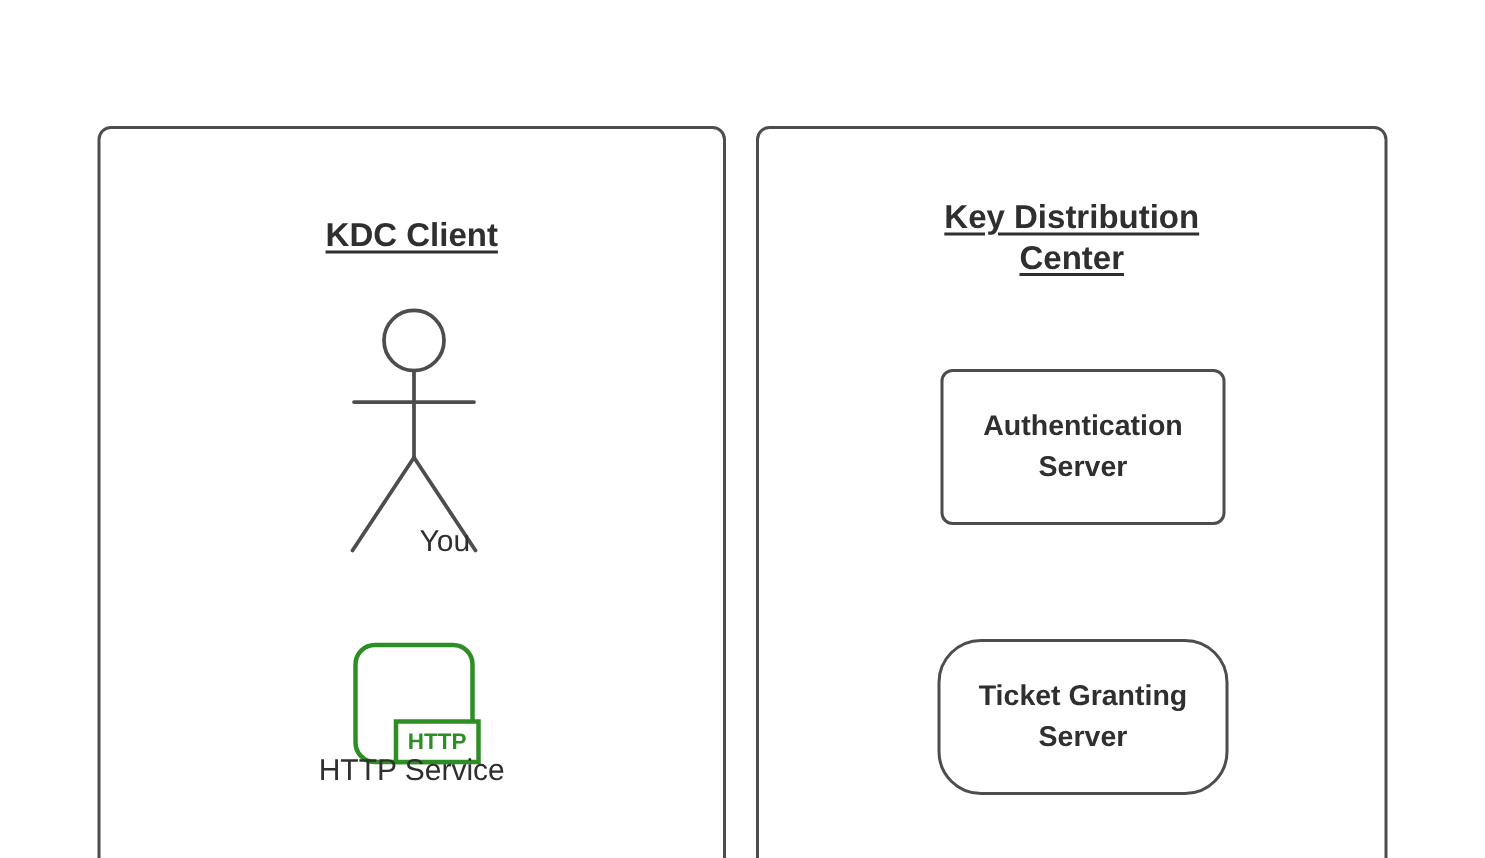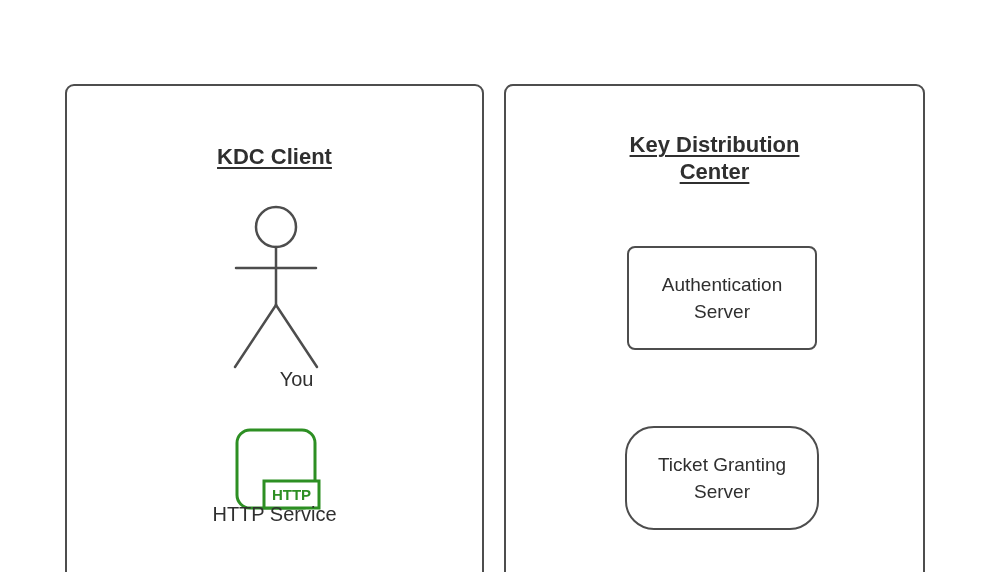--- a/index.html
+++ b/index.html
@@ -54,37 +54,38 @@
 
   .shape-label {
     position: absolute;
     left: 0; right: 0;
     text-align: center;
     font-size: 20px;
     line-height: 22px;
     color: var(--text);
   }
   .actor-svg   { position: absolute; left: 150px; top: 117px; }
-  .you-label   { top: 282px; padding-left: 44px; }
+  .you-label   { top: 264px; padding-left: 44px; }
   .http-svg    { position: absolute; left: 168px; top: 342px; }
   .http-label  { top: 417px; }
 
   .node-box {
     position: absolute;
     border: 2px solid var(--shape-stroke);
     border-radius: 8px;
     background: var(--background);
     display: flex;
     align-items: center;
     justify-content: center;
     text-align: center;
     font-size: 19px;
     line-height: 27px;
     color: var(--text);
     padding: 0 25px;
+    font-weight: bold;
   }
   .node-auth { left: 121px; top: 160px; width: 190px; height: 104px; }
   .node-tgs  { left: 119px; top: 340px; width: 194px; height: 104px; border-radius: 29px; }
 
   svg .gray-stroke {
     stroke: var(--shape-stroke);
     stroke-width: 2.5;
     fill: none;
     stroke-linecap: round;
   }

